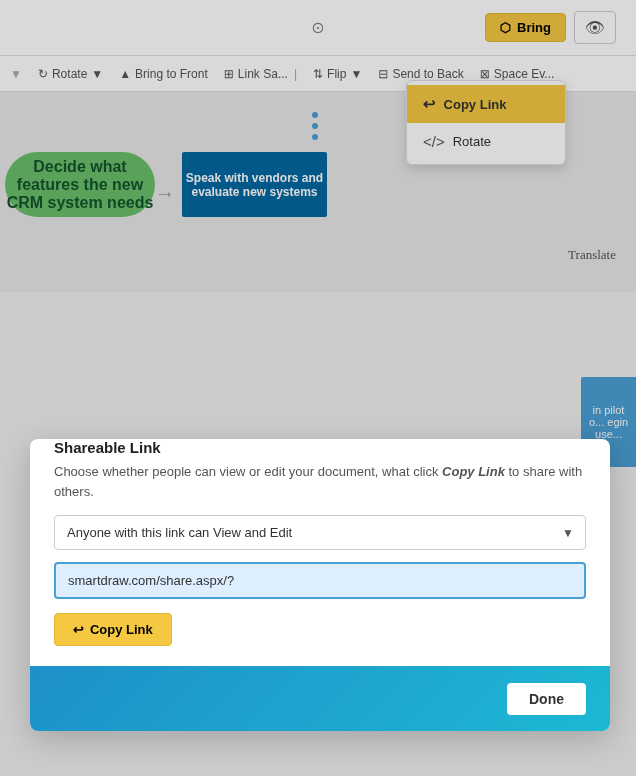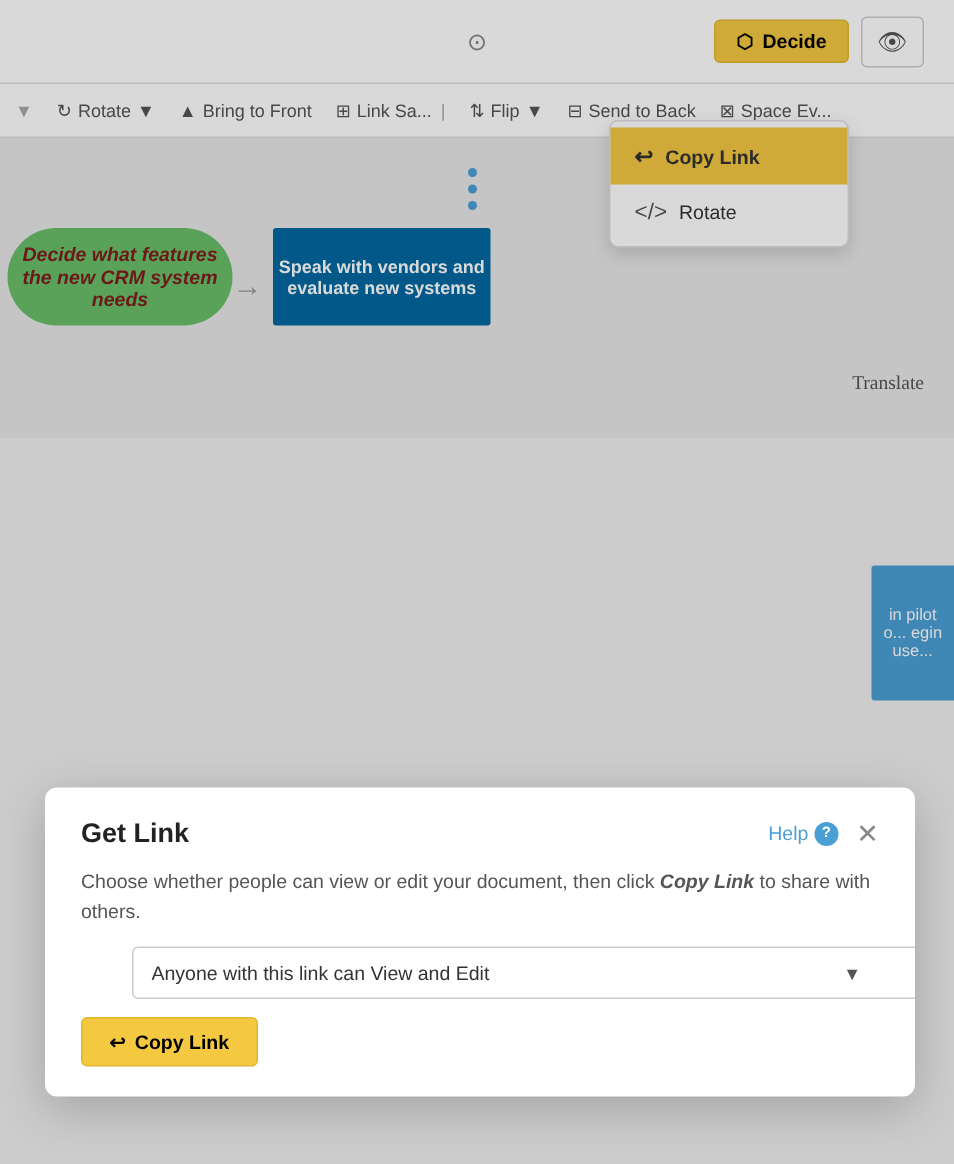--- a/index.html
+++ b/index.html
@@ -156,24 +156,23 @@
       left: 5px;
       top: 60px;
       background: #6abf69;
       border-radius: 50px;
       width: 150px;
       height: 65px;
       display: flex;
       align-items: center;
       justify-content: center;
       text-align: center;
-      font-size: 13px;
-      color: #7f1d1d;
-      font-weight: bold;
-      font-style: italic;
+      font-size: 16px;
+      color: #14532d;
+      font-weight: bold;
     }
     .flow-arrow {
       position: absolute;
       left: 155px;
       top: 88px;
       font-size: 20px;
       color: #999;
     }
     .flow-shape-blue {
       position: absolute;
@@ -288,21 +287,20 @@
     .dropdown-select {
       width: 100%;
       padding: 9px 12px;
       border: 1px solid #ccc;
       border-radius: 4px;
       font-size: 13px;
       color: #333;
       appearance: none;
       background: #fff;
       cursor: pointer;
-      margin-left: 34px;
     }
     .select-arrow {
       position: absolute;
       right: 12px;
       top: 50%;
       transform: translateY(-50%);
       pointer-events: none;
       font-size: 12px;
       color: #555;
     }
@@ -371,21 +369,21 @@
   </style>
 </head>
 <body>
 
 <div class="toolbar">
   <div class="toolbar-center">
     <span class="check-icon">⊙</span>
   </div>
   <button class="share-btn">
     <span>⬡</span>
-    <span>Decide</span>
+    <span>Bring</span>
   </button>
   <button class="eye-btn">
     <span>👁</span>
   </button>
 </div>
 
 <div class="toolbar2">
   <span style="color:#aaa;">▼</span>
   <span class="tb-item">
     <span>↻</span>
@@ -446,45 +444,42 @@
   </div>
 
   <div class="side-blue-shape">
     <span>in pilot o... egin use...</span>
   </div>
 </div>
 
 <div class="modal-overlay">
   <div class="get-link-modal">
 
-    <div class="modal-header">
-      <span class="modal-title">Get Link</span>
-      <div class="modal-header-right">
-        <div class="help-link">
-          <span>Help</span>
-          <span class="help-circle">?</span>
-        </div>
-        <button class="close-btn">✕</button>
-      </div>
-    </div>
 
     <div class="modal-body">
+      <div class="section-title">Shareable Link</div>
       <div class="section-desc">
-        <span>Choose whether people can view or edit your document, then click </span><em>Copy Link</em><span> to share with others.</span>
+        <span>Choose whether people can view or edit your document, what click </span><em>Copy Link</em><span> to share with others.</span>
       </div>
 
       
       <div class="dropdown-select-wrapper">
         <select class="dropdown-select"><option>Anyone with this link can View and Edit</option><option>Anyone with this link can View only</option><option>Only invited people</option></select>
         <span class="select-arrow">▼</span>
       </div>
 
       
+      <input type="text" class="link-input" value="smartdraw.com/share.aspx/?" style="">
 
       
       <button class="copy-link-btn">
         <span>↩</span>
         <span>Copy Link</span>
       </button>
     </div>
 
+    <div class="modal-footer">
+      <button class="done-btn">
+        <span>Done</span>
+      </button>
+    </div>
   </div>
 </div>
 
 </body></html>

